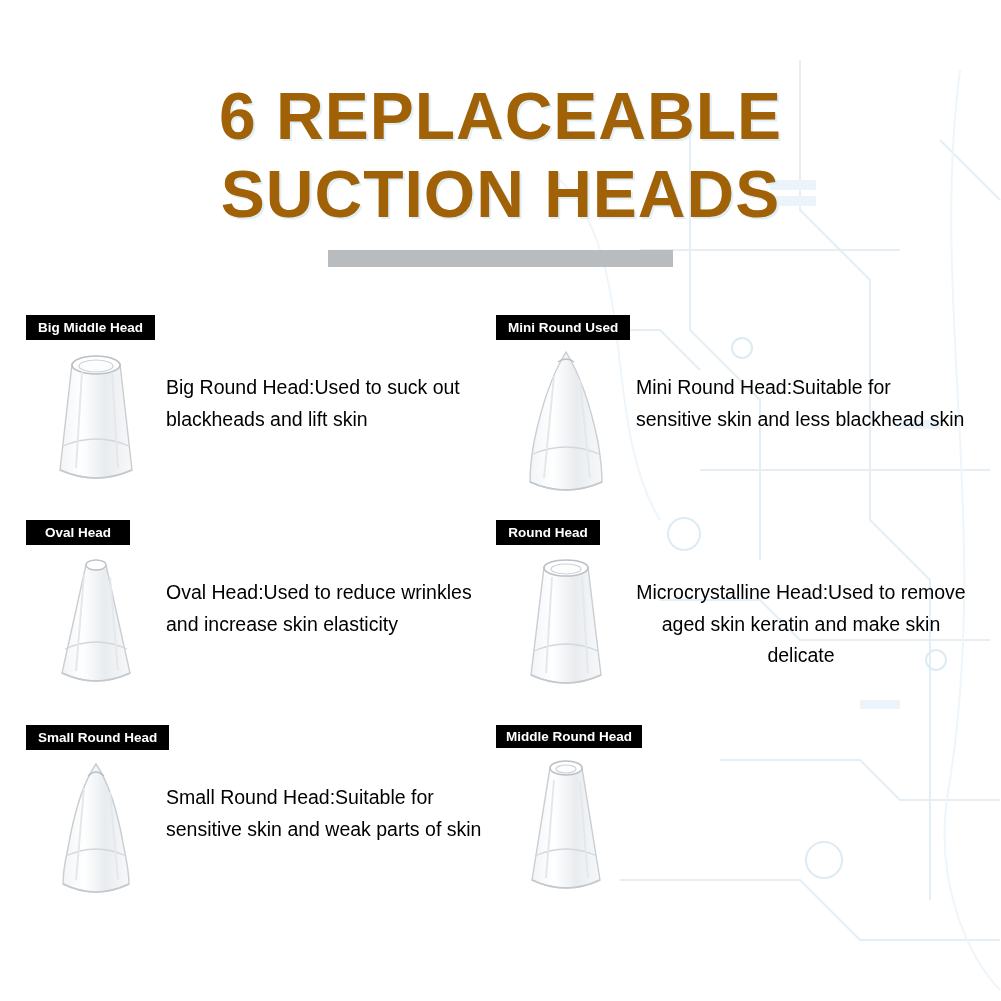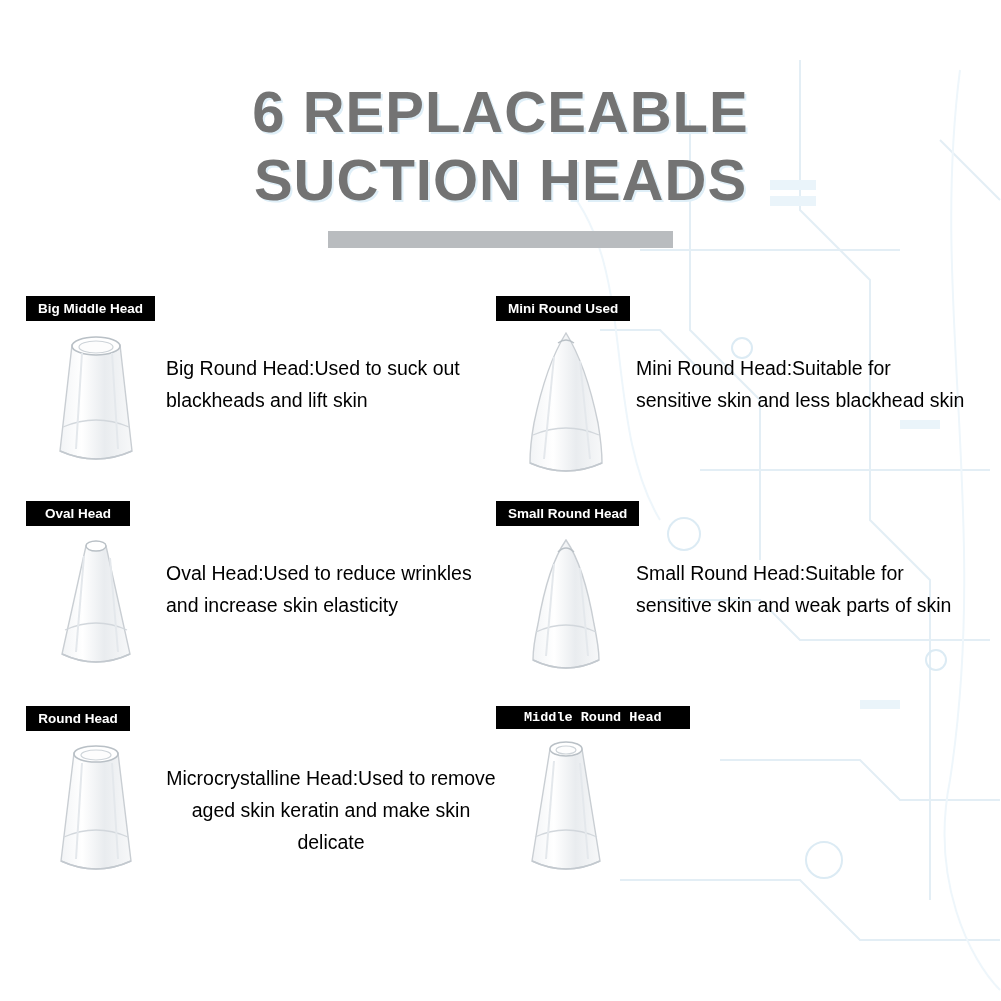--- a/index.html
+++ b/index.html
@@ -24,24 +24,24 @@
   }
 
   
   .header {
     position: relative;
     z-index: 2;
     padding-top: 78px;
     text-align: center;
   }
   .title-line {
-    font-size: 58px;
+    font-size: 66px;
     font-weight: bold;
     letter-spacing: 1px;
-    color: #737373;
+    color: #a16207;
     line-height: 1.18;
     text-shadow: 2px 2px 0px #dfeff8;
   }
   .title-rule {
     width: 345px;
     height: 17px;
     background: #b9bcbf;
     margin: 16px auto 0 auto;
   }
 
@@ -66,22 +66,21 @@
     color: #ffffff;
     font-size: 13.5px;
     font-weight: bold;
     padding: 5px 12px 5px 12px;
     line-height: 1.15;
     text-align: center;
     min-width: 104px;
     box-sizing: border-box;
   }
   .badge.two-line {
-    padding: 4px 28px;
-    font-family: Liberation Mono, monospace;
+    padding: 4px 10px;
   }
   .cell-body {
     display: flex;
     align-items: flex-start;
     margin-top: 6px;
   }
   .nozzle-wrap {
     width: 140px;
     flex: 0 0 140px;
     display: flex;
@@ -223,45 +222,20 @@
           <path d="M29 98 Q60 84 91 98" fill="none" stroke="#d2d7dc" stroke-width="1.3"></path>
           <path d="M48 24 L40 120" stroke="#e4e8ec" stroke-width="2" fill="none"></path>
           <path d="M74 26 L82 120" stroke="#e4e8ec" stroke-width="2" fill="none"></path>
           <path d="M26 122 Q60 138 94 122" fill="none" stroke="#c3c9cf" stroke-width="1.4"></path>
         </svg>
       </div>
       <div class="desc">Oval Head:Used to reduce wrinkles and increase skin elasticity</div>
     </div>
   </div>
 
-  <div class="cell cell-4 col-right">
-    <div class="badge">Small Round Head</div>
-    <div class="cell-body">
-      <div class="nozzle-wrap">
-        <svg class="nozzle" width="120" height="155" viewBox="0 0 120 155">
-          <defs>
-            <linearGradient id="g4" x1="0" y1="0" x2="1" y2="0">
-              <stop offset="0%" stop-color="#f2f4f6"></stop>
-              <stop offset="32%" stop-color="#ffffff"></stop>
-              <stop offset="64%" stop-color="#e9ecef"></stop>
-              <stop offset="100%" stop-color="#f7f8f9"></stop>
-            </linearGradient>
-          </defs>
-          <path d="M60 8 Q78 34 88 92 Q93 116 93 128 Q60 144 27 128 Q27 114 32 92 Q42 34 60 8 Z" fill="url(#g4)" stroke="#c9ced3" stroke-width="1.4"></path>
-          <path d="M52 20 Q60 12 68 20" fill="none" stroke="#b9c0c6" stroke-width="1.4"></path>
-          <path d="M30 100 Q60 86 90 100" fill="none" stroke="#d2d7dc" stroke-width="1.3"></path>
-          <path d="M48 32 L40 124" stroke="#e4e8ec" stroke-width="2" fill="none"></path>
-          <path d="M74 36 L82 124" stroke="#e4e8ec" stroke-width="2" fill="none"></path>
-          <path d="M27 128 Q60 144 93 128" fill="none" stroke="#c3c9cf" stroke-width="1.4"></path>
-        </svg>
-      </div>
-      <div class="desc">Small Round Head:Suitable for sensitive skin and weak parts of skin</div>
-    </div>
-  </div>
-
   <div class="cell cell-5">
     <div class="badge">Round Head</div>
     <div class="cell-body">
       <div class="nozzle-wrap">
         <svg class="nozzle" width="120" height="150" viewBox="0 0 120 150">
           <defs>
             <linearGradient id="g5" x1="0" y1="0" x2="1" y2="0">
               <stop offset="0%" stop-color="#f2f4f6"></stop>
               <stop offset="30%" stop-color="#ffffff"></stop>
               <stop offset="62%" stop-color="#e9ecef"></stop>
@@ -274,20 +248,45 @@
           <path d="M28 100 Q60 86 92 100" fill="none" stroke="#d2d7dc" stroke-width="1.3"></path>
           <path d="M46 26 L40 122" stroke="#e4e8ec" stroke-width="2" fill="none"></path>
           <path d="M76 26 L82 122" stroke="#e4e8ec" stroke-width="2" fill="none"></path>
           <path d="M25 124 Q60 140 95 124" fill="none" stroke="#c3c9cf" stroke-width="1.4"></path>
         </svg>
       </div>
       <div class="desc center">Microcrystalline Head:Used to remove aged skin keratin and make skin delicate</div>
     </div>
   </div>
 
+  <div class="cell cell-4 col-right">
+    <div class="badge">Small Round Head</div>
+    <div class="cell-body">
+      <div class="nozzle-wrap">
+        <svg class="nozzle" width="120" height="155" viewBox="0 0 120 155">
+          <defs>
+            <linearGradient id="g4" x1="0" y1="0" x2="1" y2="0">
+              <stop offset="0%" stop-color="#f2f4f6"></stop>
+              <stop offset="32%" stop-color="#ffffff"></stop>
+              <stop offset="64%" stop-color="#e9ecef"></stop>
+              <stop offset="100%" stop-color="#f7f8f9"></stop>
+            </linearGradient>
+          </defs>
+          <path d="M60 8 Q78 34 88 92 Q93 116 93 128 Q60 144 27 128 Q27 114 32 92 Q42 34 60 8 Z" fill="url(#g4)" stroke="#c9ced3" stroke-width="1.4"></path>
+          <path d="M52 20 Q60 12 68 20" fill="none" stroke="#b9c0c6" stroke-width="1.4"></path>
+          <path d="M30 100 Q60 86 90 100" fill="none" stroke="#d2d7dc" stroke-width="1.3"></path>
+          <path d="M48 32 L40 124" stroke="#e4e8ec" stroke-width="2" fill="none"></path>
+          <path d="M74 36 L82 124" stroke="#e4e8ec" stroke-width="2" fill="none"></path>
+          <path d="M27 128 Q60 144 93 128" fill="none" stroke="#c3c9cf" stroke-width="1.4"></path>
+        </svg>
+      </div>
+      <div class="desc">Small Round Head:Suitable for sensitive skin and weak parts of skin</div>
+    </div>
+  </div>
+
   <div class="cell cell-6 col-right">
     <div class="badge two-line">Middle Round Head</div>
     <div class="cell-body">
       <div class="nozzle-wrap">
         <svg class="nozzle" width="120" height="155" viewBox="0 0 120 155">
           <defs>
             <linearGradient id="g6" x1="0" y1="0" x2="1" y2="0">
               <stop offset="0%" stop-color="#f2f4f6"></stop>
               <stop offset="32%" stop-color="#ffffff"></stop>
               <stop offset="64%" stop-color="#e9ecef"></stop>

